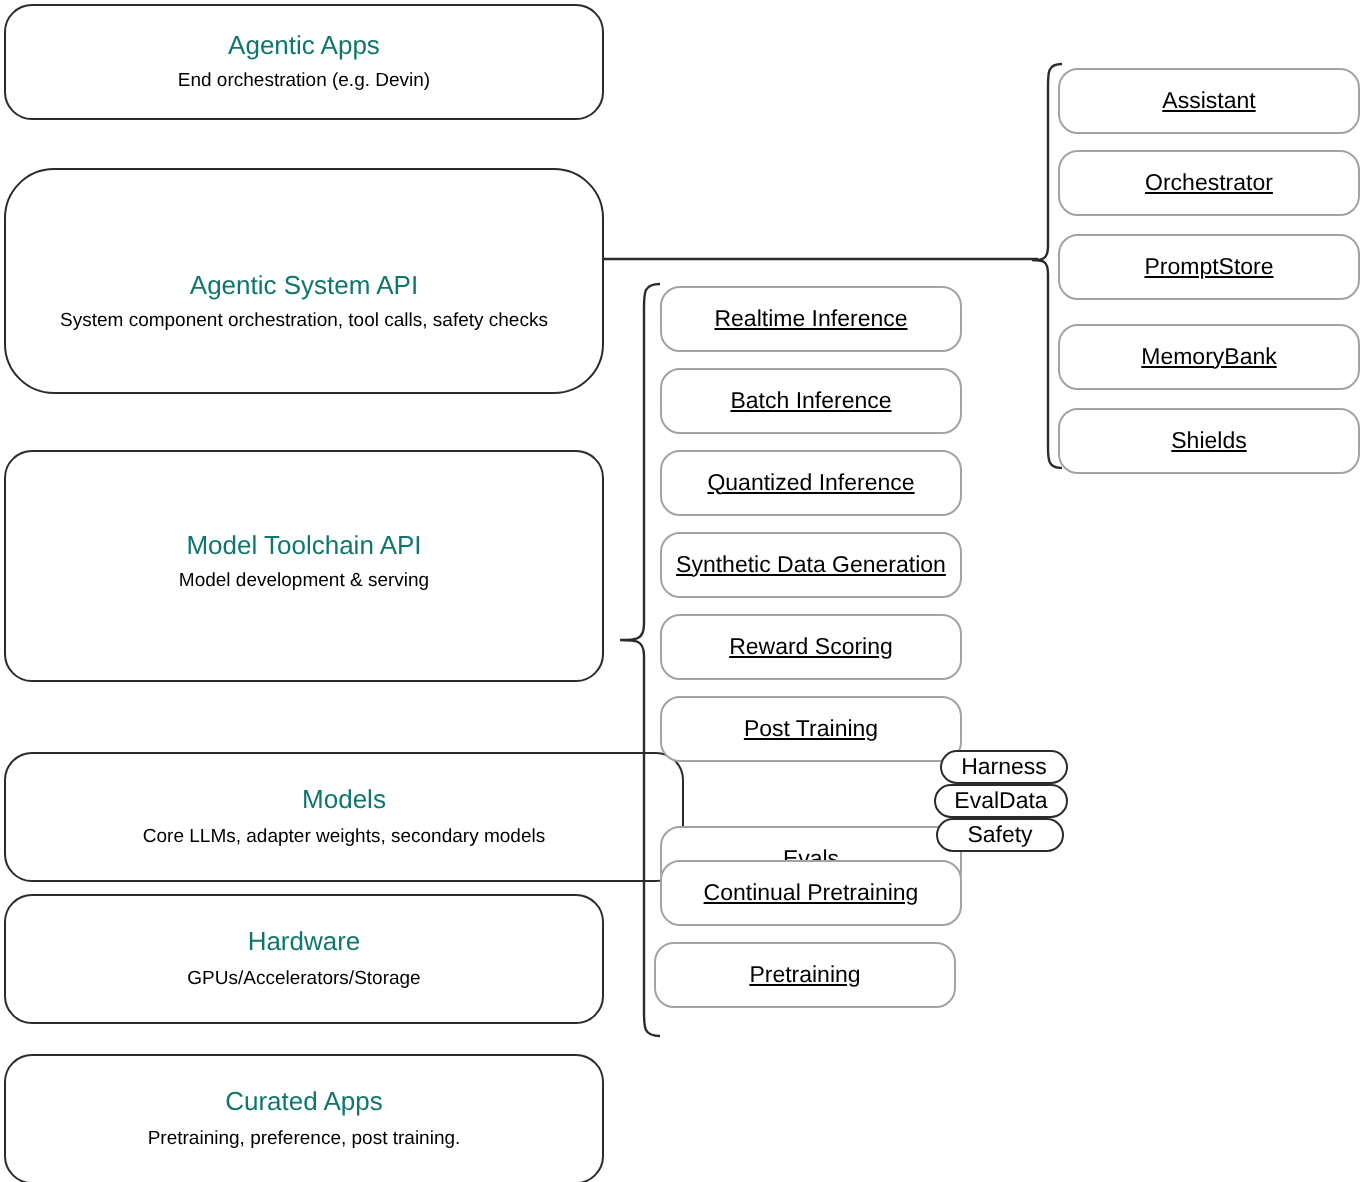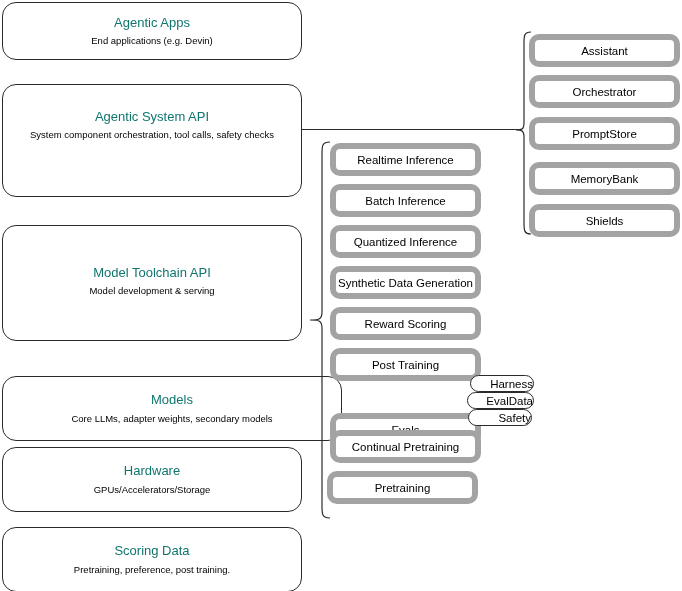--- a/index.html
+++ b/index.html
@@ -52,37 +52,38 @@
   .node.tall .textwrap {
     width: 100%;
     display: flex;
     flex-direction: column;
     align-items: center;
   }
   .chip {
     position: absolute;
     box-sizing: border-box;
     background: #ffffff;
-    border: 6px solid #a3a3a3;
+    border: 1px solid #a3a3a3;
     border-radius: 10px;
     display: flex;
     align-items: center;
     justify-content: center;
     font-size: 11.5px;
     white-space: nowrap;
+    text-decoration: underline;
   }
   .pill {
     position: absolute;
     box-sizing: border-box;
     background: #ffffff;
     border: 1px solid #2b2b2b;
     border-radius: 999px;
     display: flex;
     align-items: center;
-    justify-content: flex-end;
+    justify-content: center;
     font-size: 11.5px;
     white-space: nowrap;
     z-index: 5;
   }
   .brace, .connector {
     position: absolute;
     pointer-events: none;
   }
   .brace svg, .connector svg {
     display: block;
@@ -95,25 +96,25 @@
   }
 </style>
 </head>
 <body>
 
 <div id="canvas">
 
   <div class="node layer" style="left:2px; top:2px; width:300px; height:58px;">
     <div class="textwrap">
       <div class="title">Agentic Apps</div>
-      <div class="subtitle">End applications (e.g. Devin)</div>
-    </div>
-  </div>
-
-  <div class="node layer tall" style="left:2px; top:84px; width:300px; height:113px; padding-top:24px;">
+      <div class="subtitle">End orchestration (e.g. Devin)</div>
+    </div>
+  </div>
+
+  <div class="node layer tall" style="left:2px; top:84px; width:300px; height:113px; padding-top:50px;border-radius:25px;">
     <div class="textwrap">
       <div class="title">Agentic System API</div>
       <div class="subtitle">System component orchestration, tool calls, safety checks</div>
     </div>
   </div>
 
   <div class="node layer tall" style="left:2px; top:225px; width:300px; height:116px; padding-top:39px;">
     <div class="textwrap">
       <div class="title">Model Toolchain API</div>
       <div class="subtitle">Model development &amp; serving</div>
@@ -129,21 +130,21 @@
 
   <div class="node layer" style="left:2px; top:447px; width:300px; height:65px;">
     <div class="textwrap">
       <div class="title">Hardware</div>
       <div class="subtitle">GPUs/Accelerators/Storage</div>
     </div>
   </div>
 
   <div class="node layer" style="left:2px; top:527px; width:300px; height:65px;">
     <div class="textwrap">
-      <div class="title">Scoring Data</div>
+      <div class="title">Curated Apps</div>
       <div class="subtitle">Pretraining, preference, post training.</div>
     </div>
   </div>
 
   <div class="connector" style="left:302px; top:123px; width:220px; height:14px;">
     <svg width="220" height="14" viewBox="0 0 220 14">
       <line x1="0" y1="6.5" x2="217" y2="6.5"></line>
     </svg>
   </div>
 

